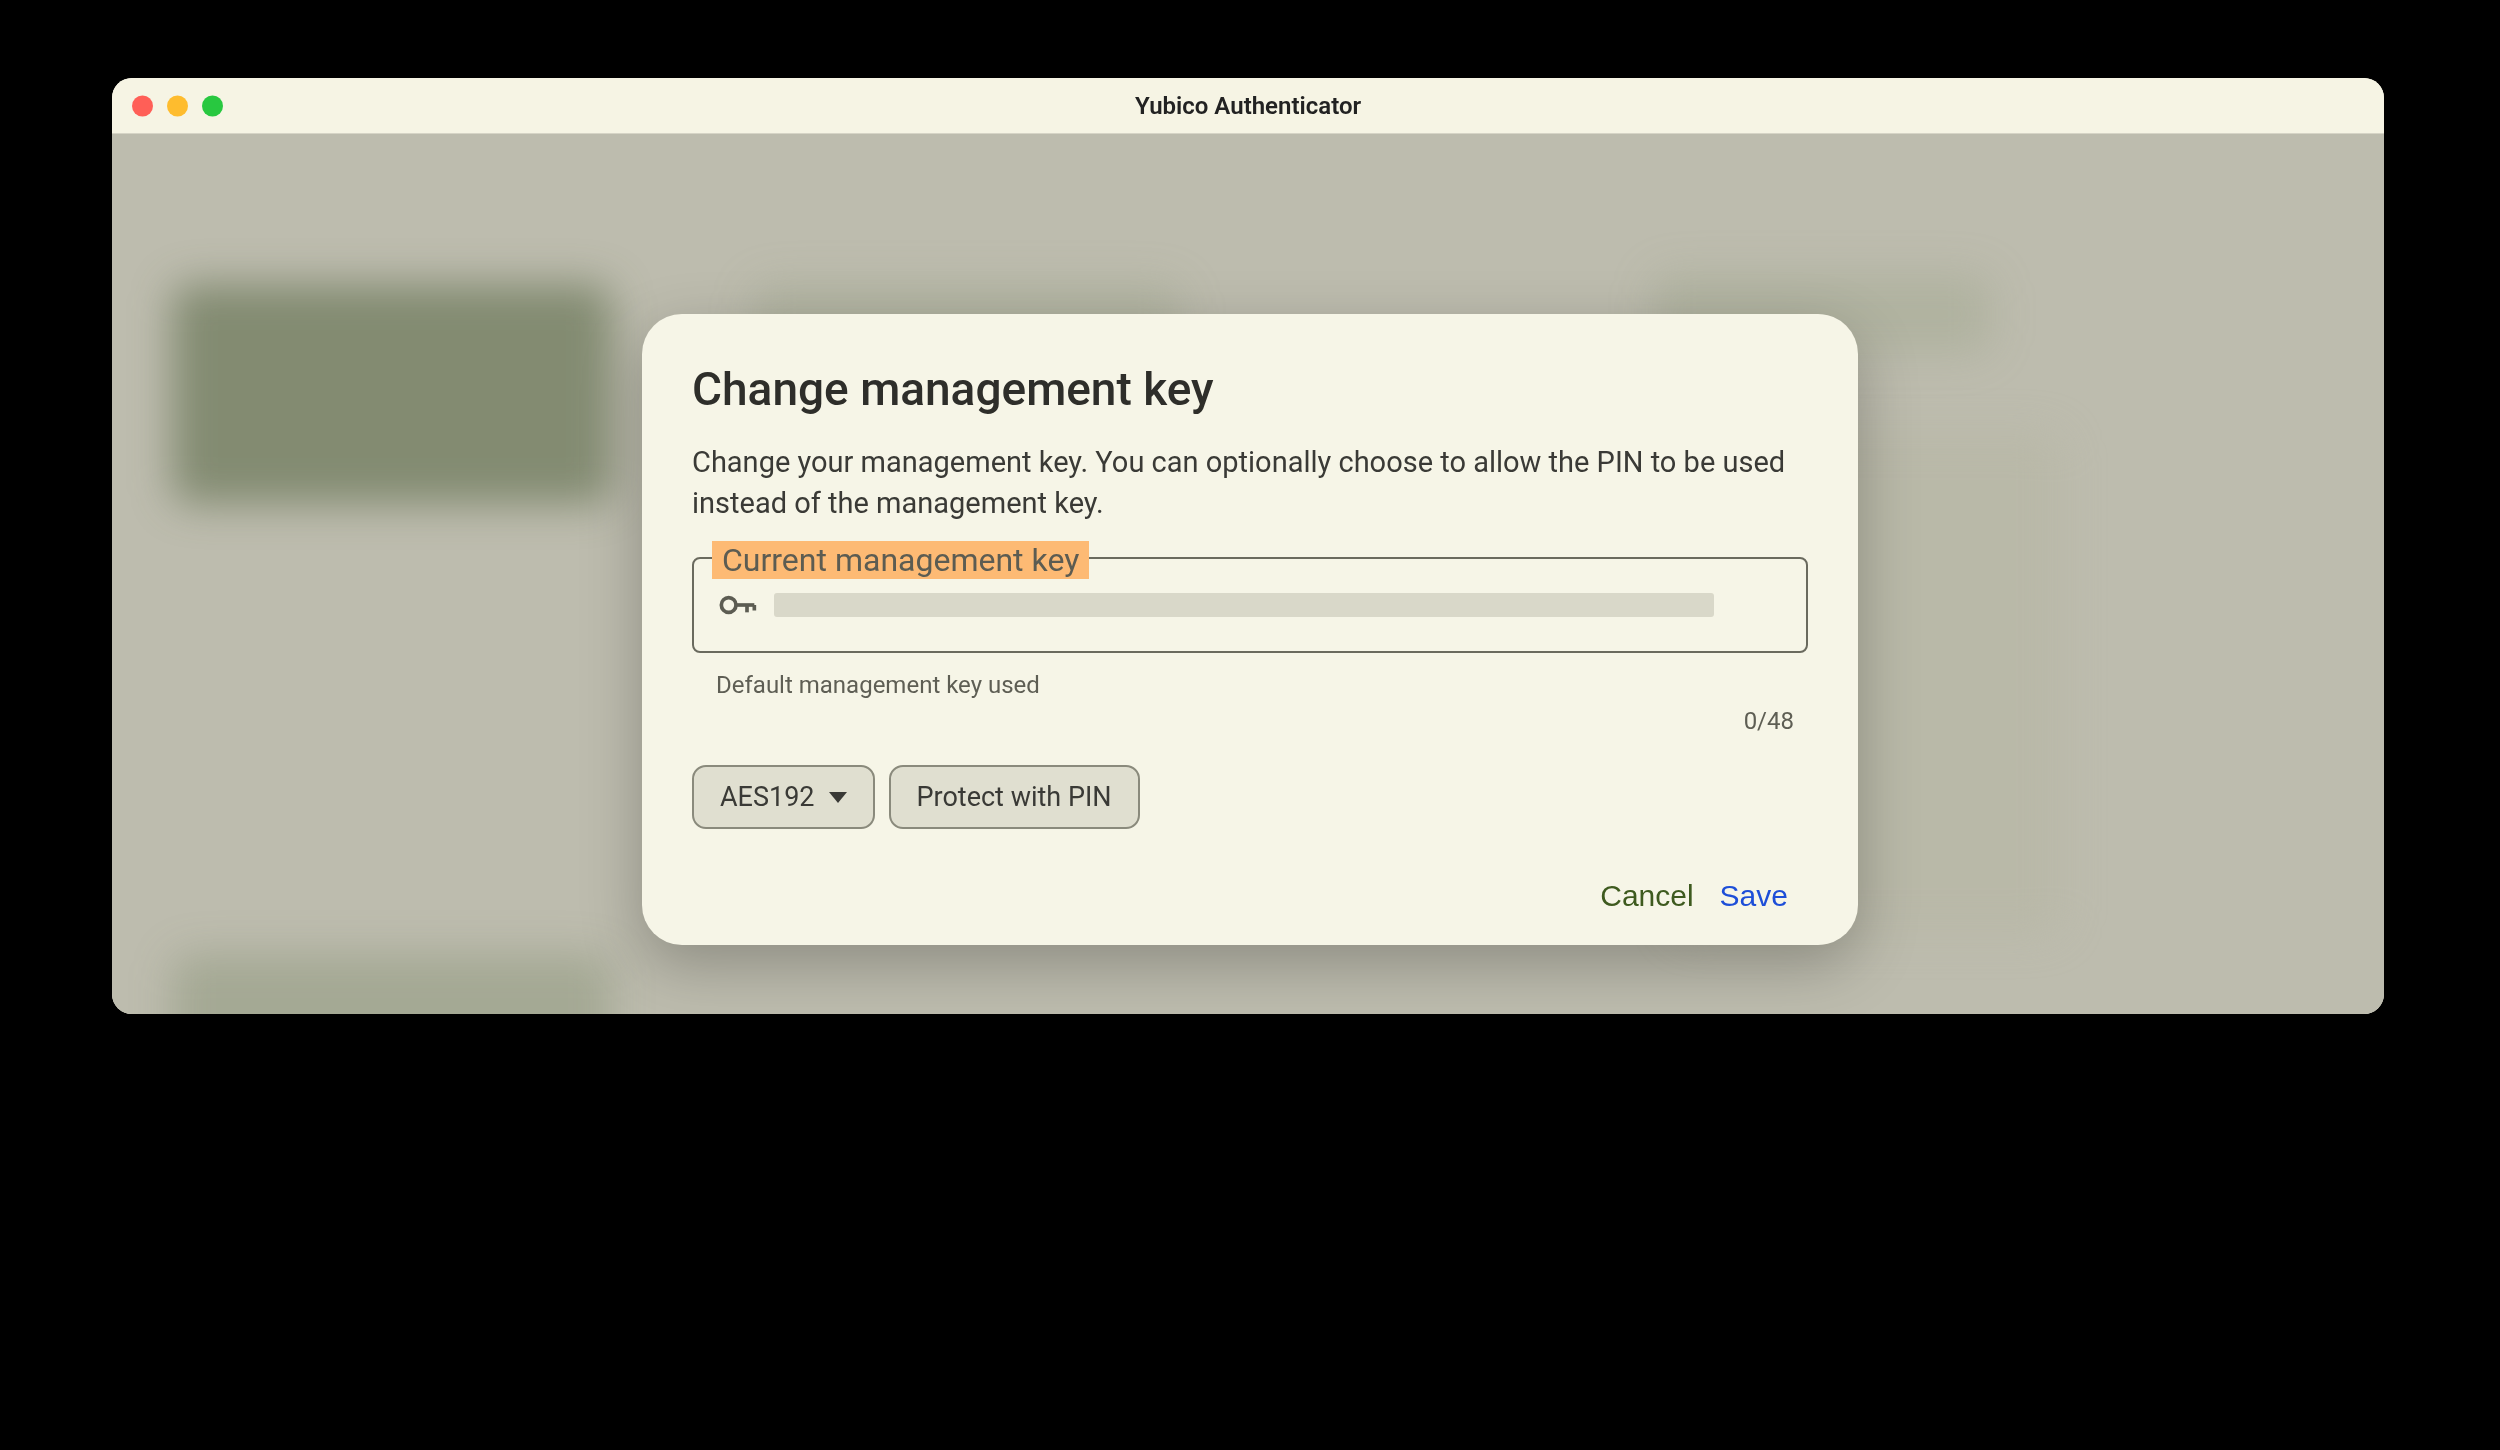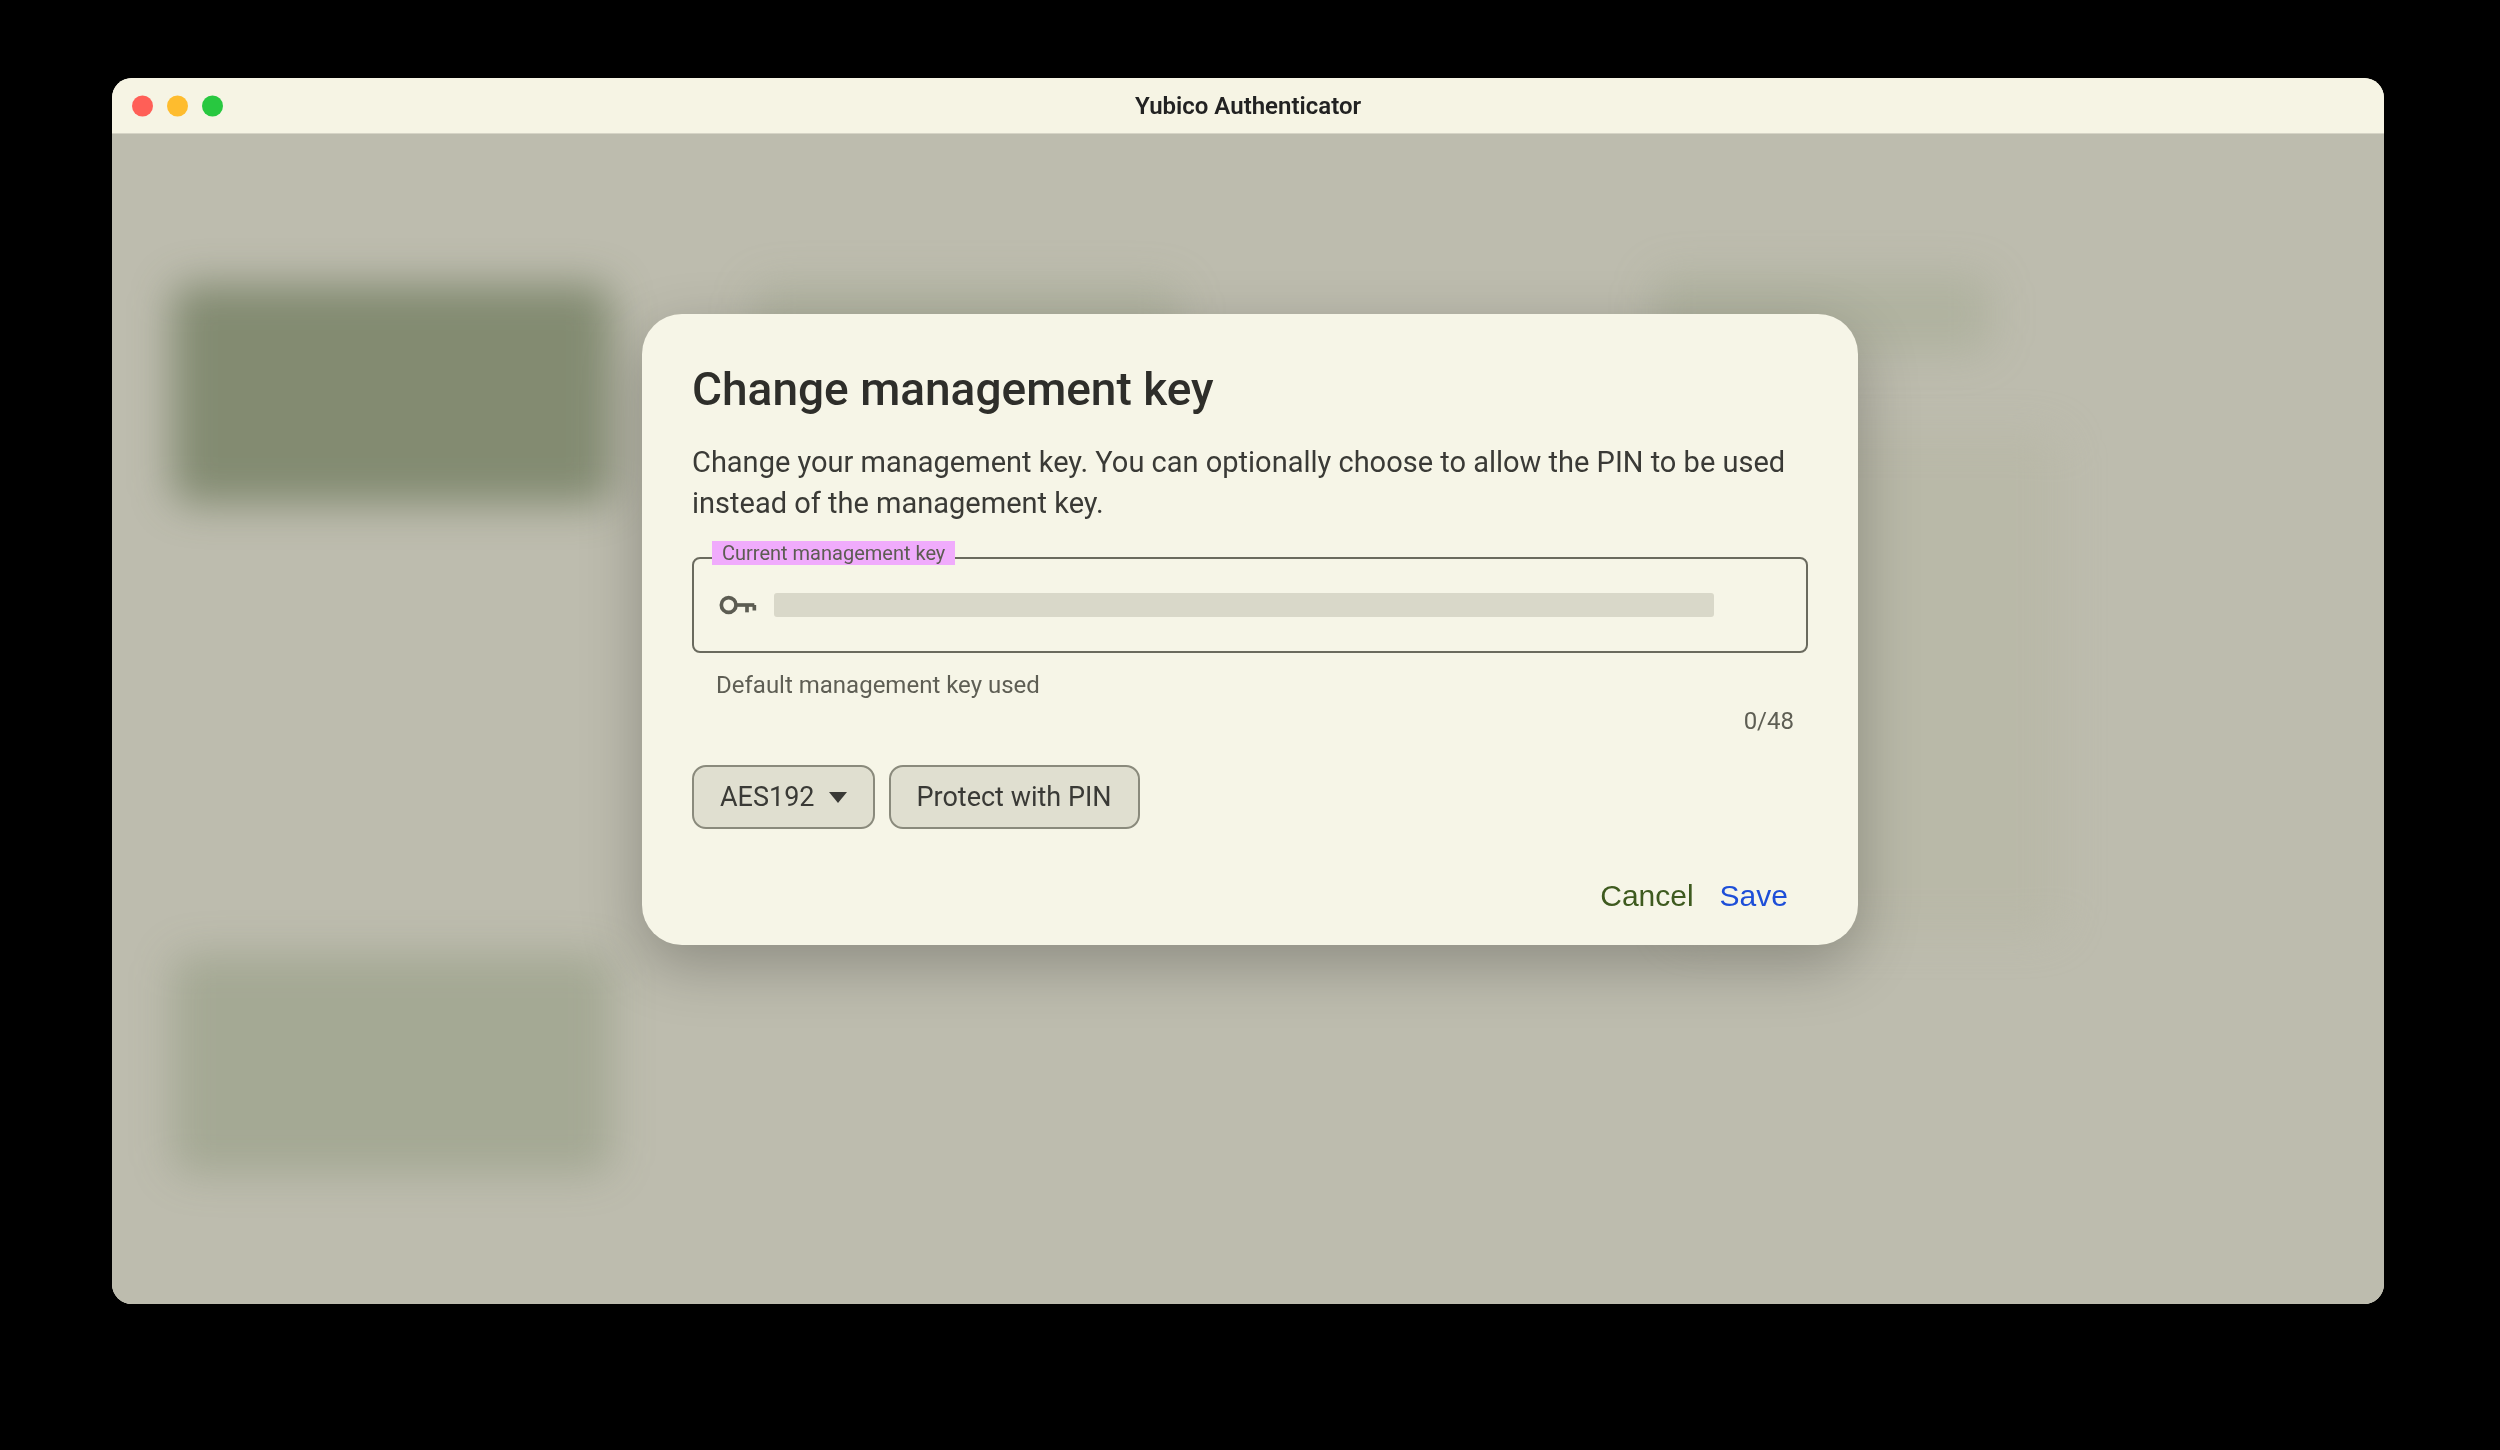--- a/index.html
+++ b/index.html
@@ -8,21 +8,21 @@
     height: 1450px;
     background: #000;
     font-family: -apple-system, BlinkMacSystemFont, "Segoe UI", Roboto, sans-serif;
     overflow: hidden;
   }
   .window {
     position: absolute;
     left: 112px;
     top: 78px;
     width: 2272px;
-    height: 1226px;
+    height: 936px;
     background: #f6f4e4;
     border-radius: 20px;
     overflow: hidden;
     box-shadow: 0 20px 60px rgba(0,0,0,0.5);
   }
   .titlebar {
     height: 56px;
     background: #f6f4e4;
     border-bottom: 1px solid #d6d4c6;
     display: flex;
@@ -108,23 +108,23 @@
     gap: 16px;
     background: #f6f5e7;
   }
   .field.focused {
     border: 3px solid #3e5a1f;
   }
   .field-label {
     position: absolute;
     top: -16px;
     left: 20px;
-    background: #f0abfc;
+    background: #fdba74;
     padding: 0 10px;
-    font-size: 20px;
+    font-size: 32px;
     color: #5c5c52;
   }
   .field.focused .field-label,
   .field-wrap.focused .field-label {
     color: #3e5a1f;
   }
   .label-focused { color: #3e5a1f !important; }
 
   .key-icon {
     width: 44px;

